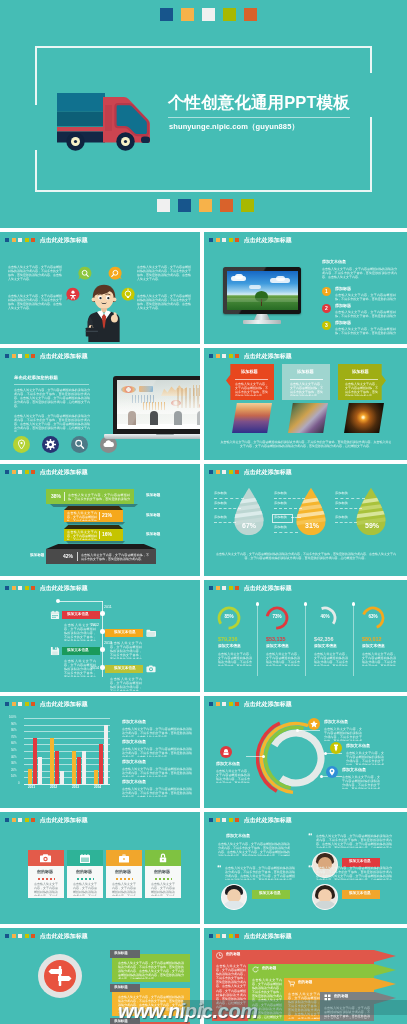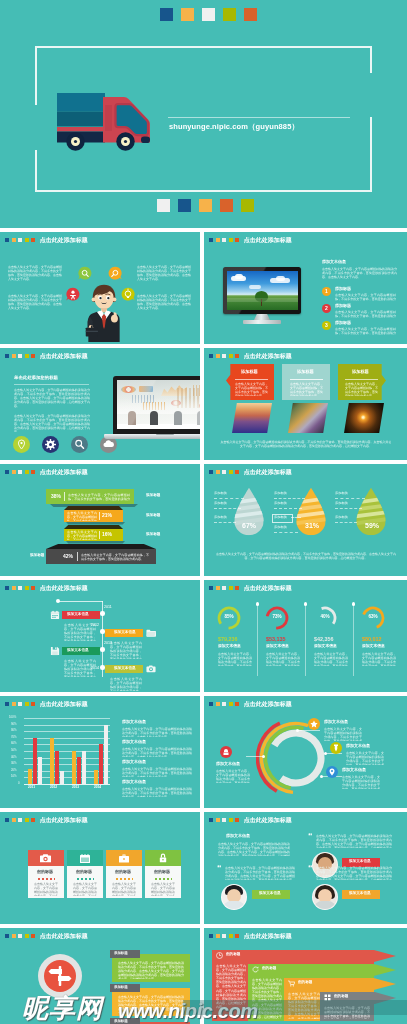--- a/index.html
+++ b/index.html
@@ -85,20 +85,21 @@
     <rect x="176" y="97" width="18" height="13" rx="6.2" fill="#132846"></rect>
 
     <circle cx="45" cy="107" r="18.5" fill="#0f2440"></circle>
     <circle cx="45" cy="107" r="9" fill="#f7f2c8"></circle>
     <circle cx="45" cy="107" r="3.2" fill="#132846"></circle>
     <circle cx="145" cy="107" r="18.5" fill="#0f2440"></circle>
     <circle cx="145" cy="107" r="9" fill="#f7f2c8"></circle>
     <circle cx="145" cy="107" r="3.2" fill="#132846"></circle>
   </svg>
 
+  <div class="cv-title" style="left:168px;top:92px;">个性创意化通用PPT模板</div>
   <div class="a" style="left:168px;top:117px;width:182px;height:1px;background:rgba(255,255,255,.55)"></div>
   <div class="cv-sub" style="left:169px;top:122px;">shunyunge.nipic.com（guyun885）</div>
 
   <div class="a" style="left:157px;top:199px;">
     <span class="cv-sw" style="left:0px;top:0;background:#f0f0f0"></span>
     <span class="cv-sw" style="left:21px;top:0;background:#17558c"></span>
     <span class="cv-sw" style="left:42px;top:0;background:#f7b24a"></span>
     <span class="cv-sw" style="left:63px;top:0;background:#d9622b"></span>
     <span class="cv-sw" style="left:84px;top:0;background:#a8b800"></span>
   </div>
@@ -894,18 +895,17 @@
           <rect x="8" y="1" width="5" height="5"></rect>
           <rect x="1" y="8" width="5" height="5"></rect>
           <rect x="8" y="8" width="5" height="5"></rect>
         </g>
   </svg>
   <div class="ttxt" style="left:130px;top:67px;font-size:3.6px;color:#fff;font-weight:bold;">您的标题</div>
   <div class="mt" style="left:120px;top:78px;width:46px;height:13px;color:#ffffff;">点击输入简要文字内容，文字内容需概括精炼的说明该分项内容，不用多余的文字修饰，言简意赅的说明分项内容。点击输入简要文字内容，文字内容需概括精炼的说明该分项内容，言简意赅的说明分项内容，总结概括文字内容。</div>
 </div>
 
 <div class="a" style="left:0;top:993px;width:407px;height:31px;">
-  <span class="wm-brand">昵享网</span>
   <span class="wm-domain">www.nipic.com</span>
 </div>
 <div class="a" style="left:183px;top:1000px;width:224px;height:15px;background:rgba(40,110,110,.38);"></div>
 
 </div>
 
 </body></html>

